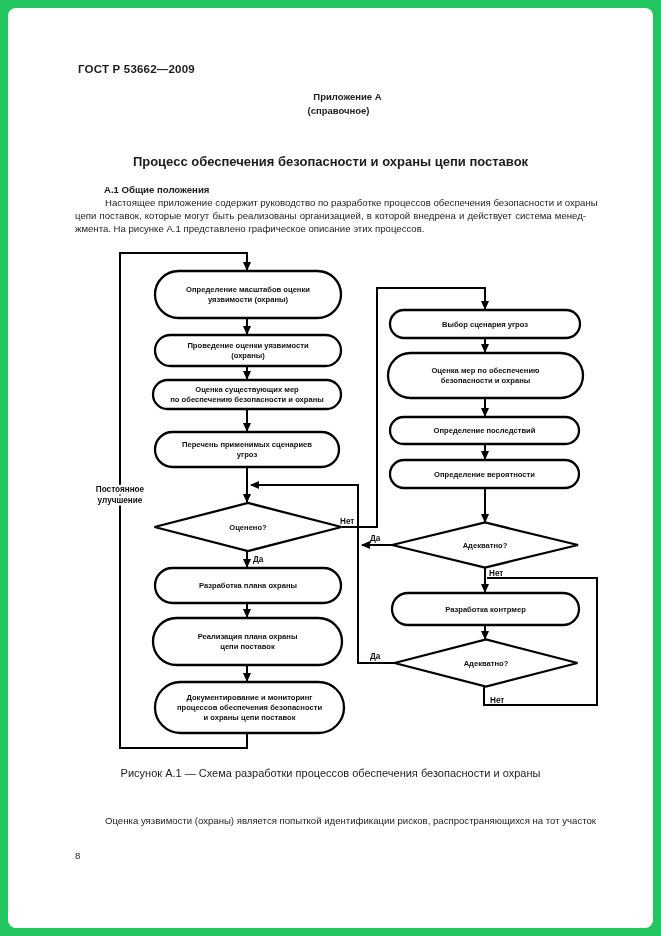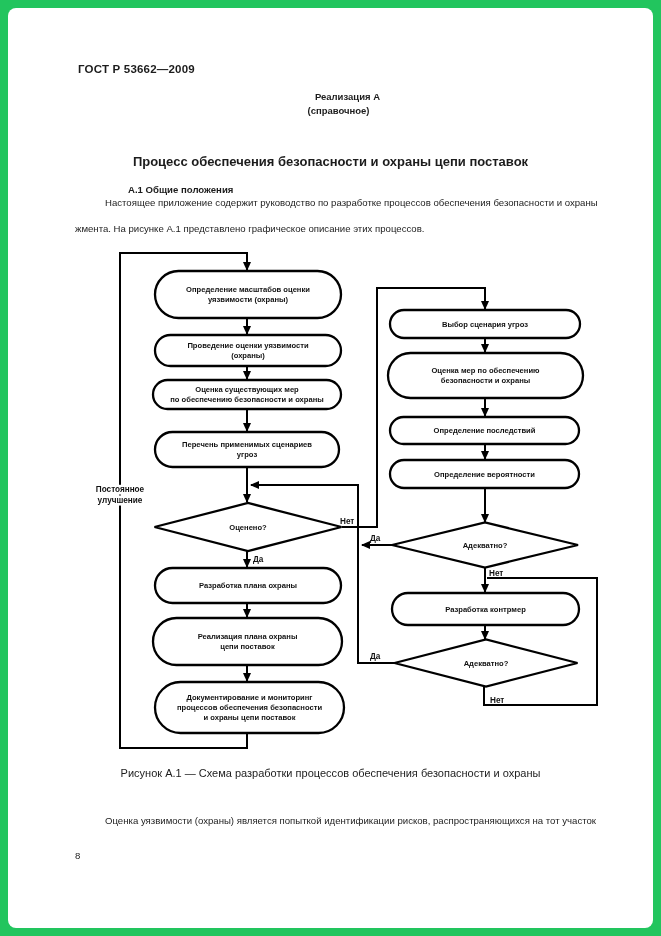--- a/index.html
+++ b/index.html
@@ -30,27 +30,28 @@
 </style>
 </head>
 <body>
 
 <div class="stage">
   <div class="page"></div>
 
   <div class="content">
 
     <div class="abs doc-num">ГОСТ Р 53662—2009</div>
-    <div class="abs appendix">Реализация А</div>
+    <div class="abs appendix">Приложение А</div>
     <div class="abs appendix2">(справочное)</div>
 
     <div class="abs title">Процесс обеспечения безопасности и охраны цепи поставок</div>
 
-    <div class="abs h-a" style="top:184px;margin-left:24px;">А.1  Общие положения</div>
+    <div class="abs h-a" style="top:184px;">А.1  Общие положения</div>
     <div class="abs pline ind" style="top:197px;">Настоящее приложение содержит руководство по разработке процессов обеспечения безопасности и охраны</div>
+    <div class="abs pline" style="top:210px;">цепи поставок, которые могут быть реализованы организацией, в которой внедрена и действует система менед-</div>
     <div class="abs pline last" style="top:223px;">жмента. На рисунке А.1 представлено графическое описание этих процессов.</div>
 
     <svg class="fc" width="661" height="936" viewBox="0 0 661 936">
       <defs>
         <marker id="arr" markerUnits="userSpaceOnUse" markerWidth="10" markerHeight="9" refX="8" refY="4" orient="auto">
           <path d="M0,0 L9,4 L0,8 Z" fill="#000"></path>
         </marker>
       </defs>
       <g id="fc-edges">
           <polyline points="247,318 247,334" fill="none" stroke="#000000" stroke-width="2" marker-end="url(#arr)"></polyline>

